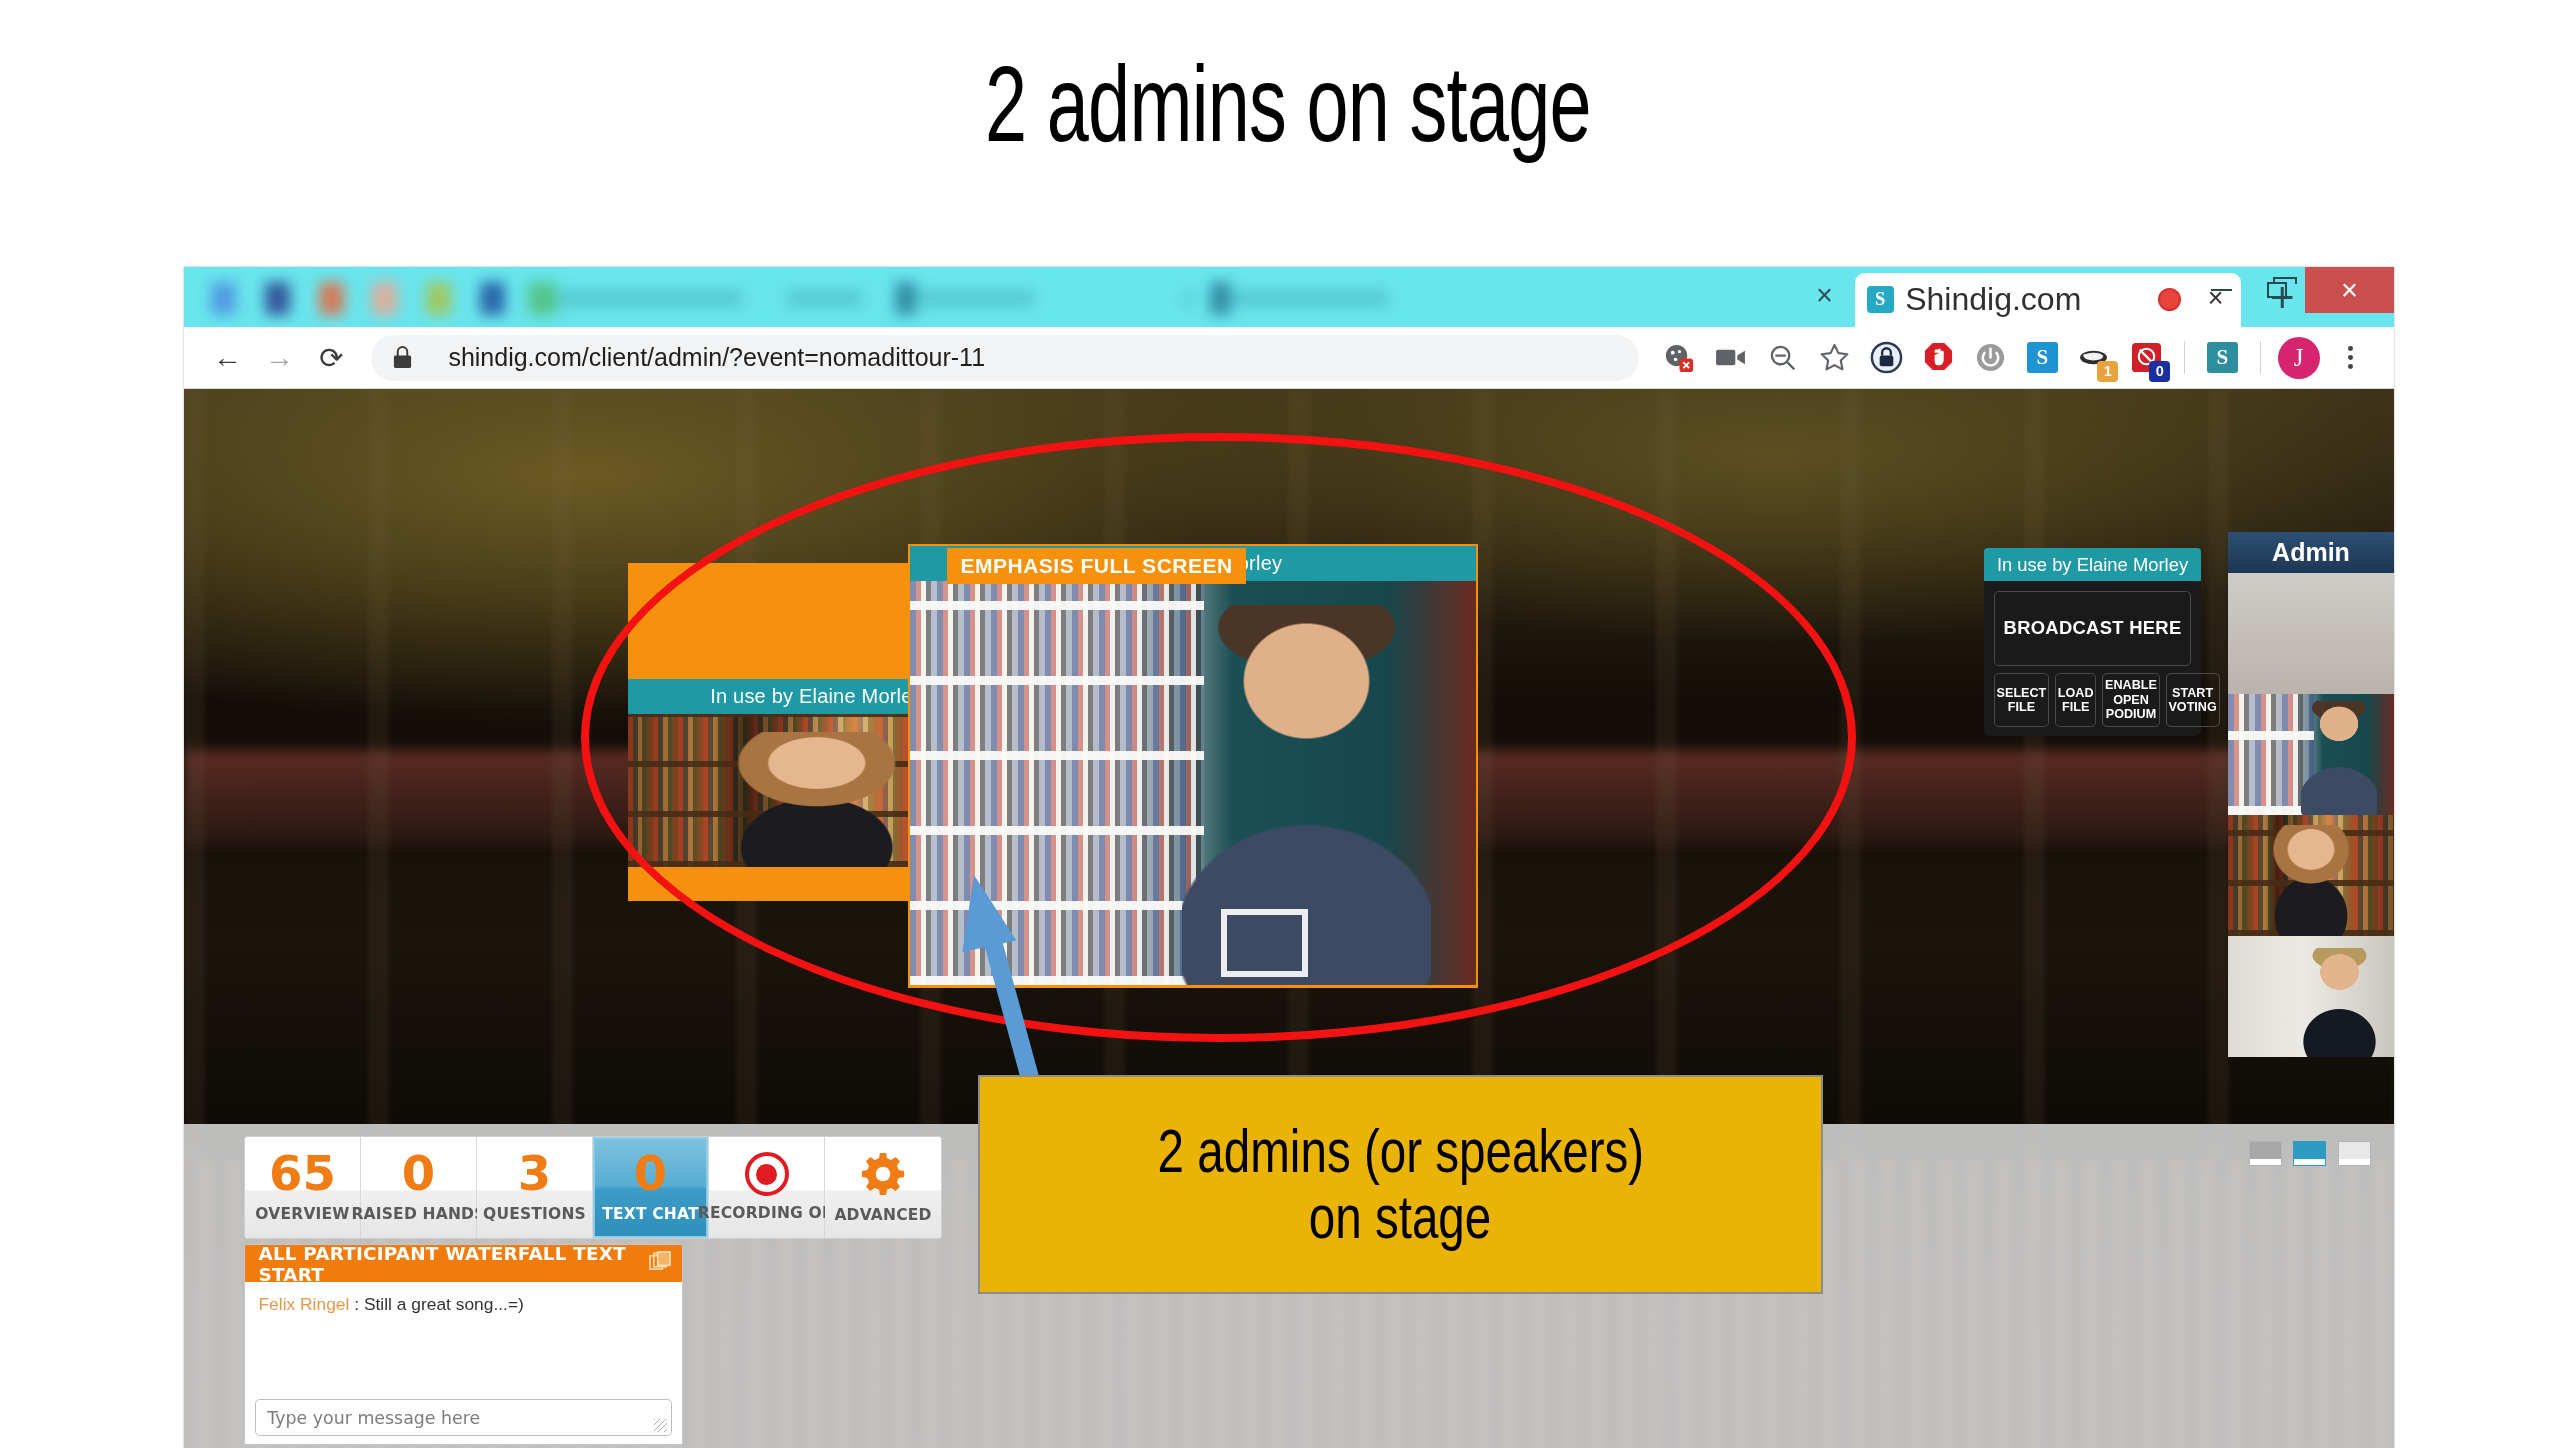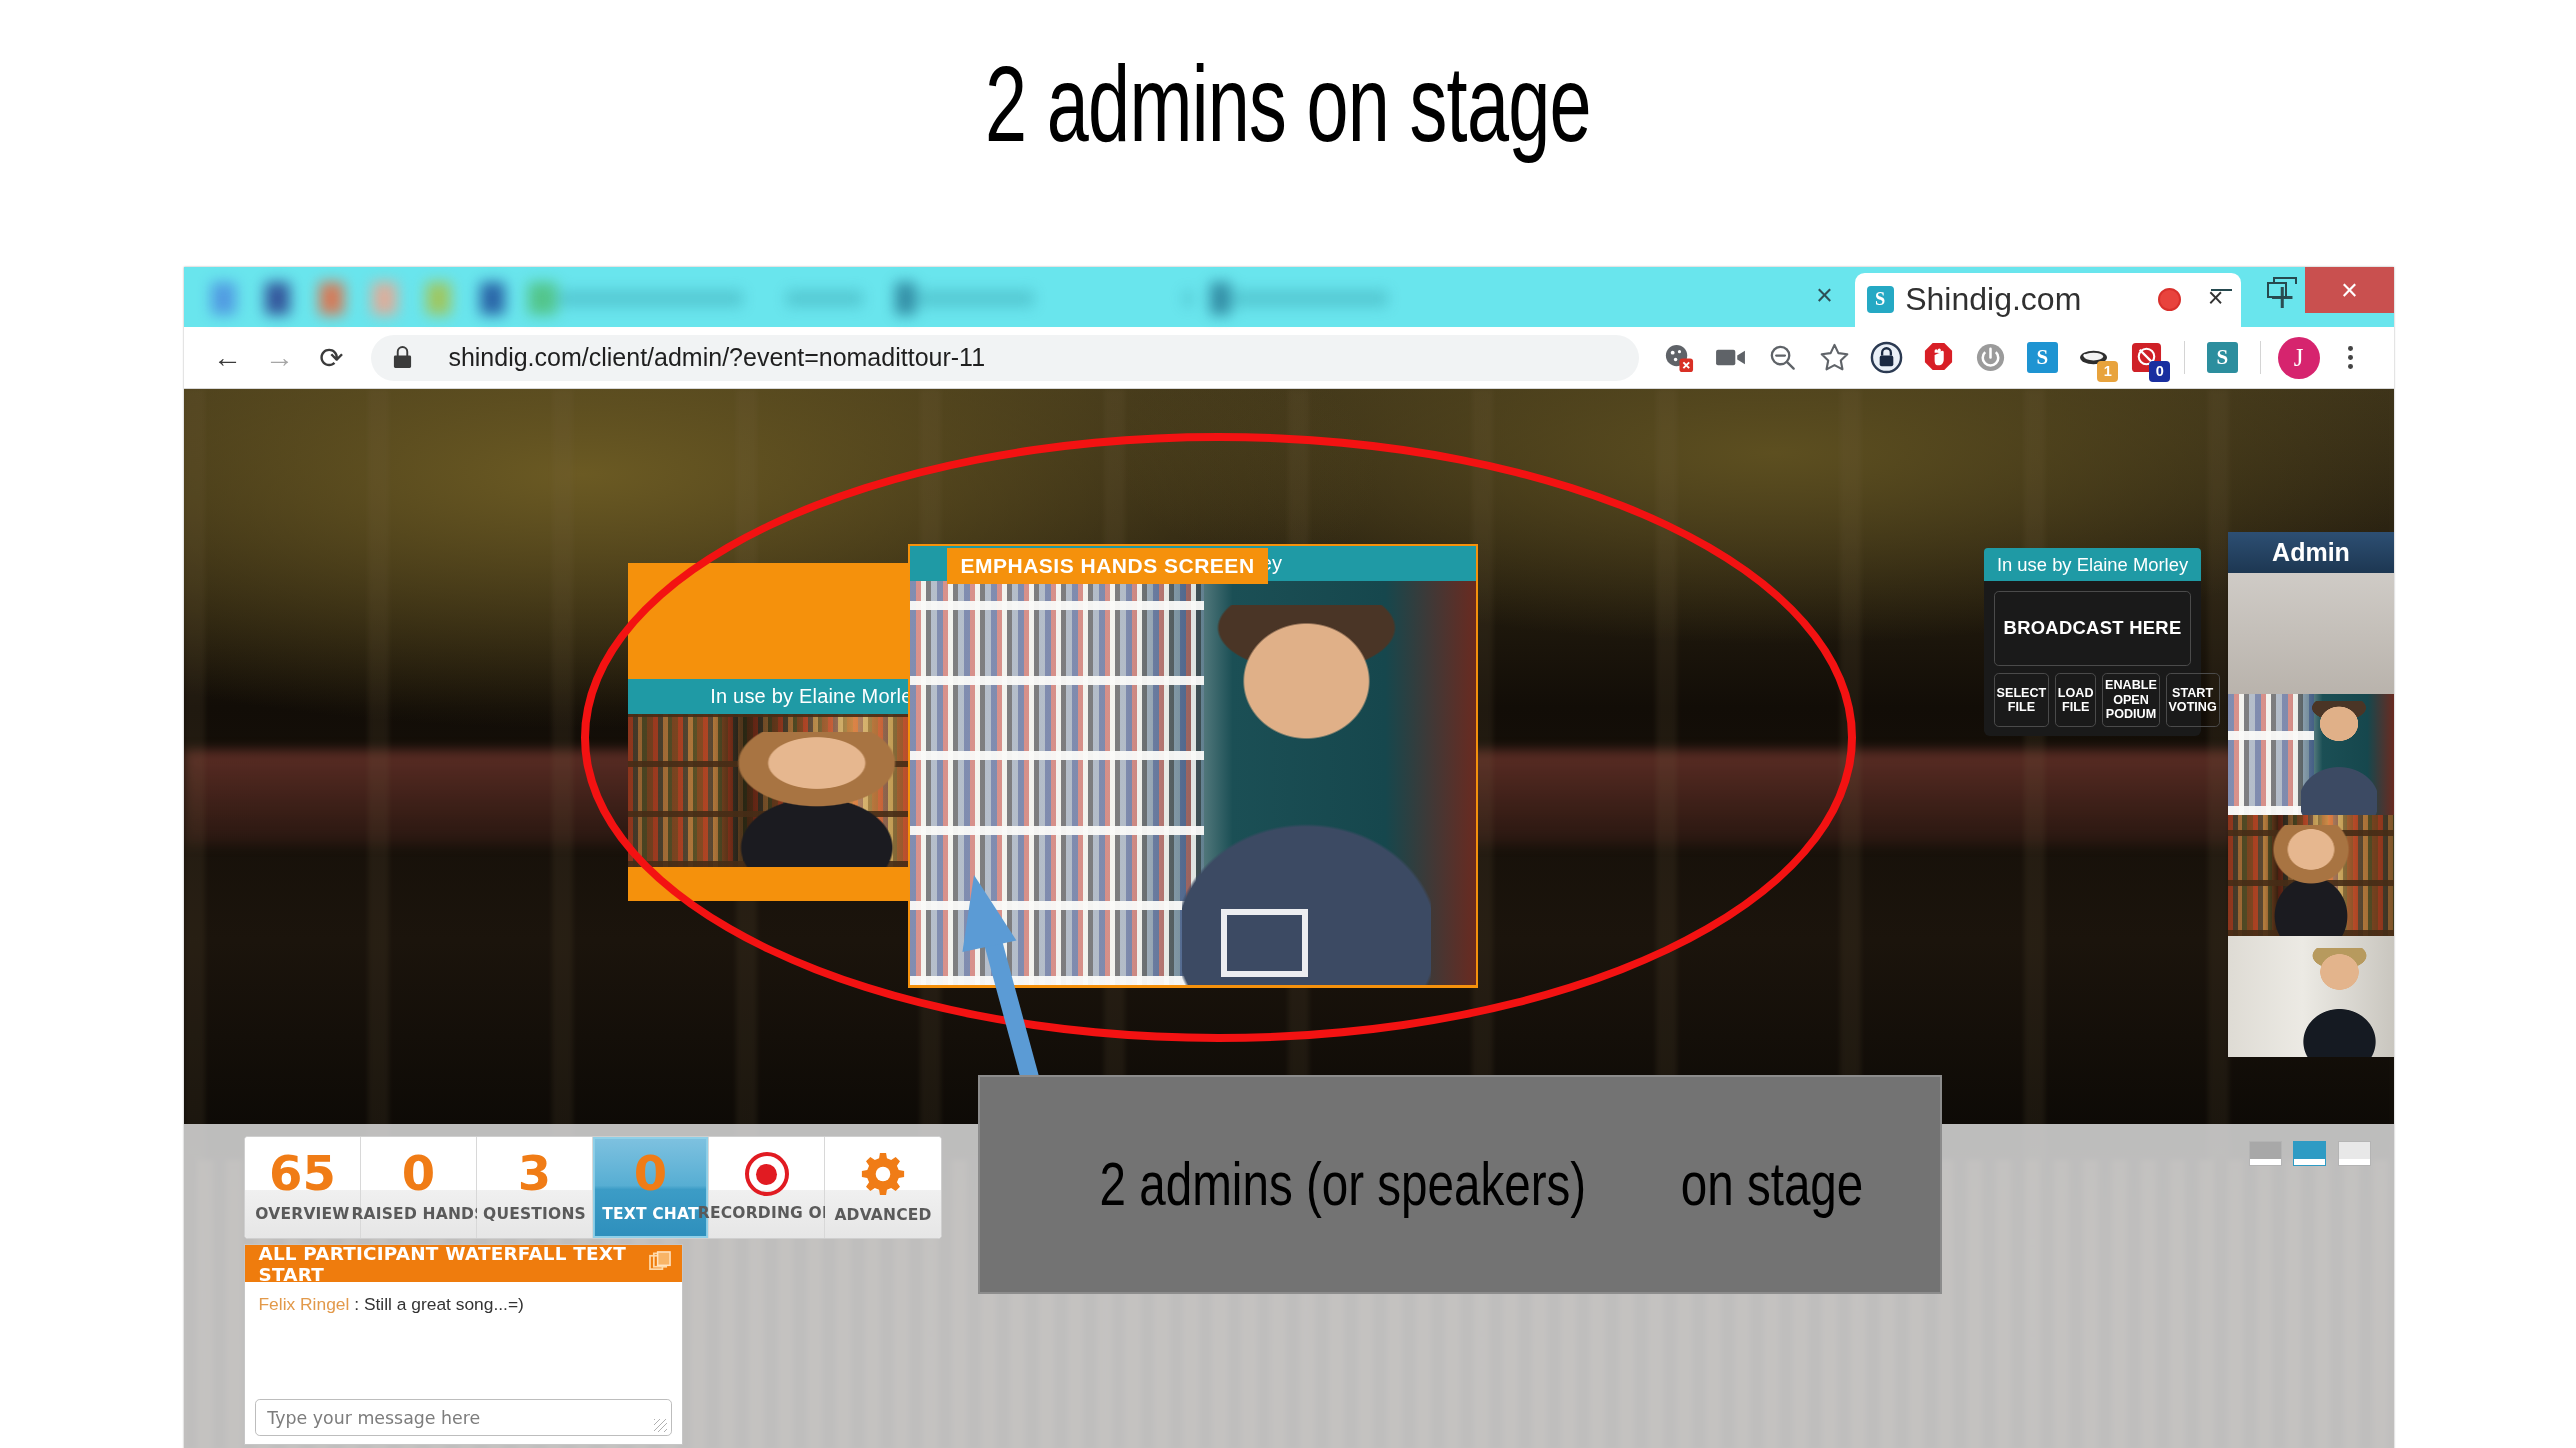--- a/index.html
+++ b/index.html
@@ -360,23 +360,23 @@
   .lt.plain i { background: #e8e8e8; }
 
   
   .red-ellipse {
     position: absolute; left: 581px; top: 433px;
     width: 1275px; height: 609px;
     border: 8.7px solid #f31212; border-radius: 50%;
     pointer-events: none; z-index: 60;
   }
   .callout {
-    position: absolute; left: 978px; top: 1075px; width: 964px; height: 219px;
-    background: #737373; border: 2.9px solid #8c8c8c;
-    display: flex; flex-direction: row; align-items: center; justify-content: center;
+    position: absolute; left: 978px; top: 1075px; width: 845px; height: 219px;
+    background: #eab308; border: 2.9px solid #8c8c8c;
+    display: flex; flex-direction: column; align-items: center; justify-content: center;
     z-index: 70;
   }
   .callout-line {
     font-size: 61px; color: #000; line-height: 1.08; white-space: nowrap;
     transform: scaleX(0.78); transform-origin: center;
   }
   .blue-arrow { position: absolute; left: 947px; top: 869px; z-index: 65; }
 </style>
 </head>
 <body>
@@ -557,21 +557,21 @@
       </div>
 
       <div class="fullscreen-panel">
         <div class="panel-header">se by Elaine Morley</div>
         <div class="vid" style="height:404px">
           <div class="bookshelf-m"></div>
           <div class="person-m"></div>
           <div class="tshirt-logo"></div>
         </div>
       </div>
-      <div class="emphasis-tag">EMPHASIS HANDS SCREEN</div>
+      <div class="emphasis-tag">EMPHASIS FULL SCREEN</div>
 
       <div class="broadcast-panel">
         <div class="bp-header">In use by Elaine Morley</div>
         <div class="bp-body">
           <div class="bp-broadcast">BROADCAST HERE</div>
           <div class="bp-buttons">
             <div class="bp-btn">SELECT FILE</div>
             <div class="bp-btn">LOAD FILE</div>
             <div class="bp-btn">ENABLE OPEN PODIUM</div>
             <div class="bp-btn">START VOTING</div>

